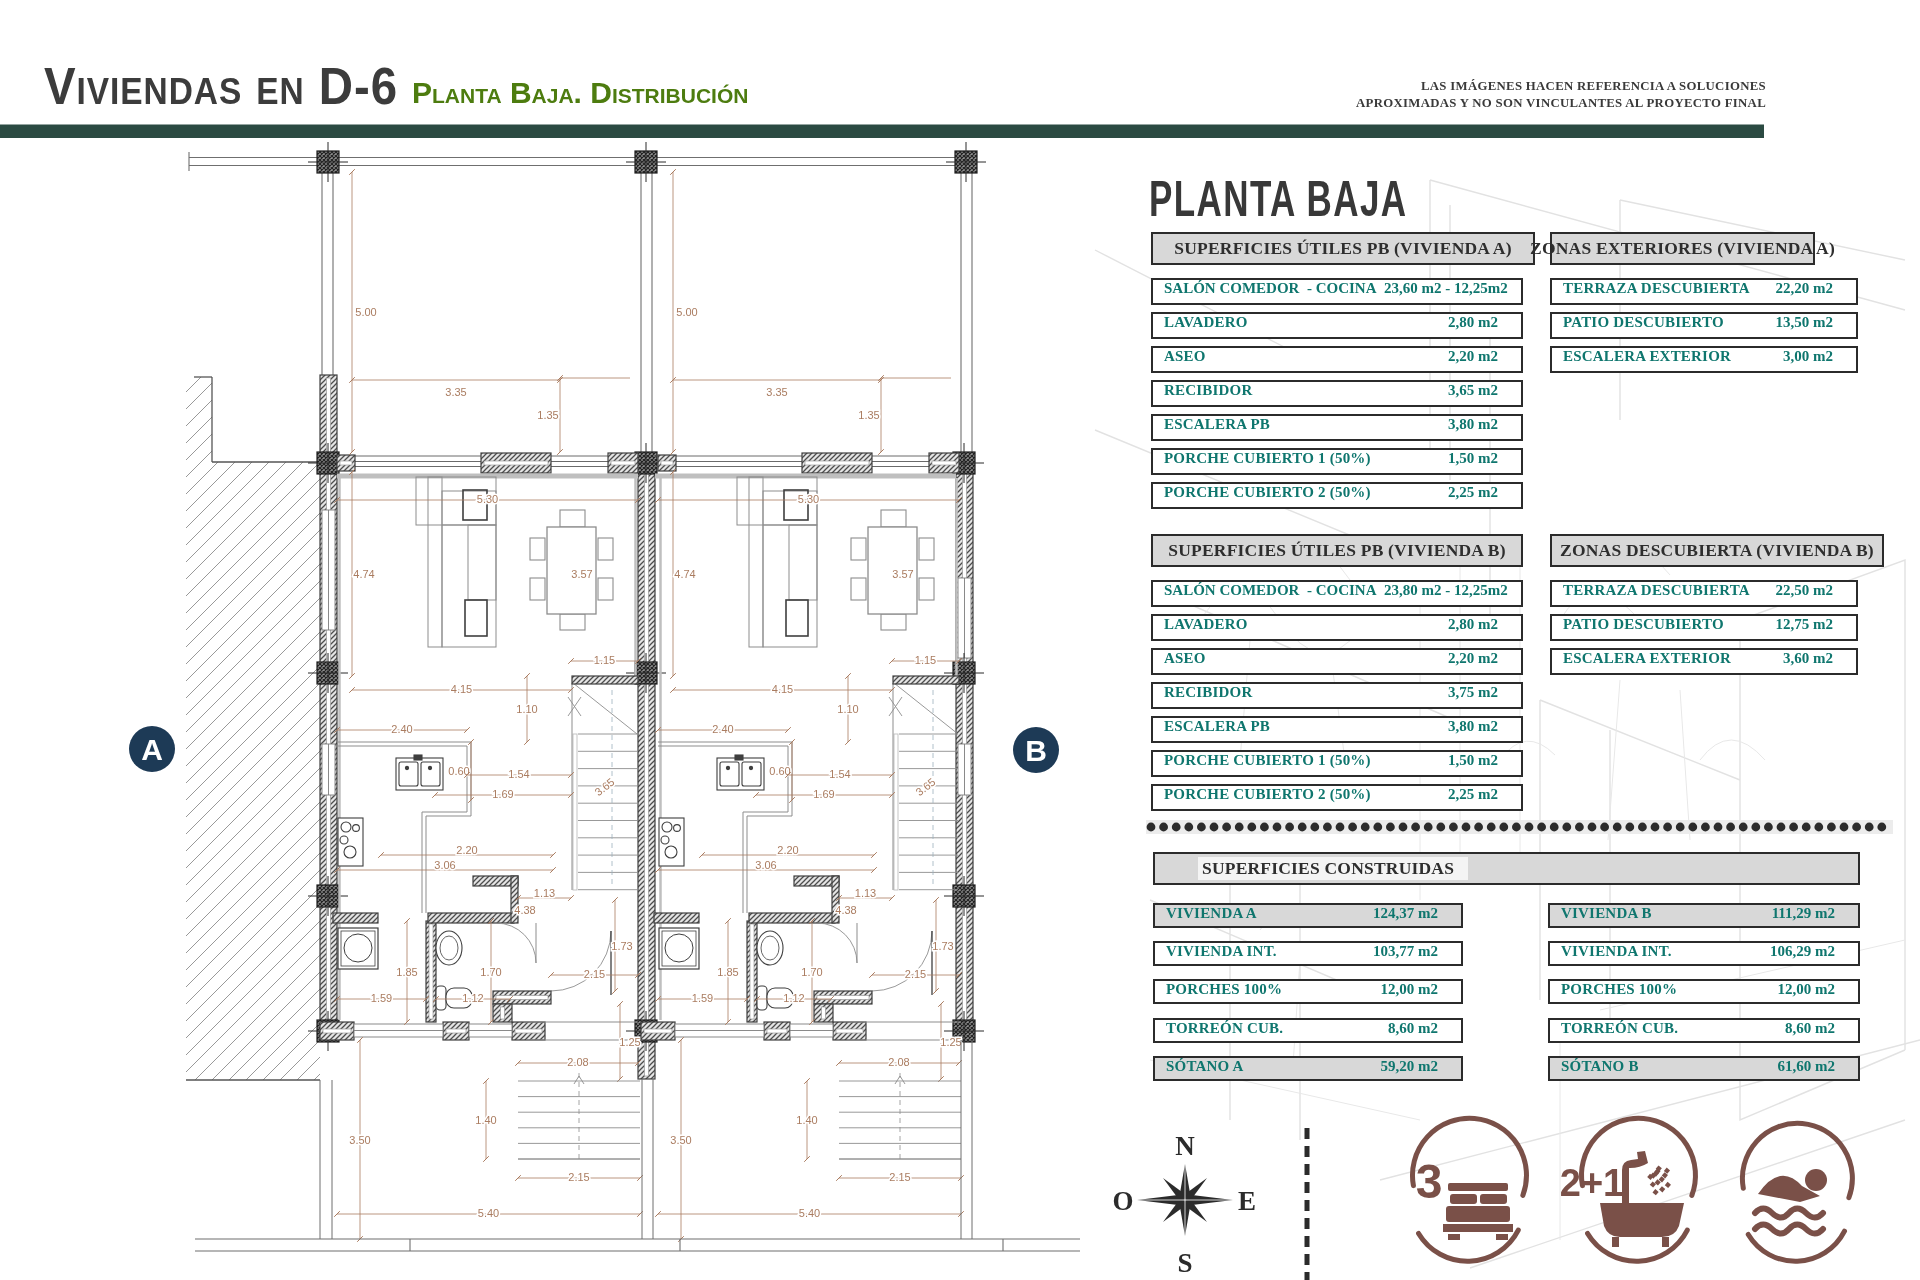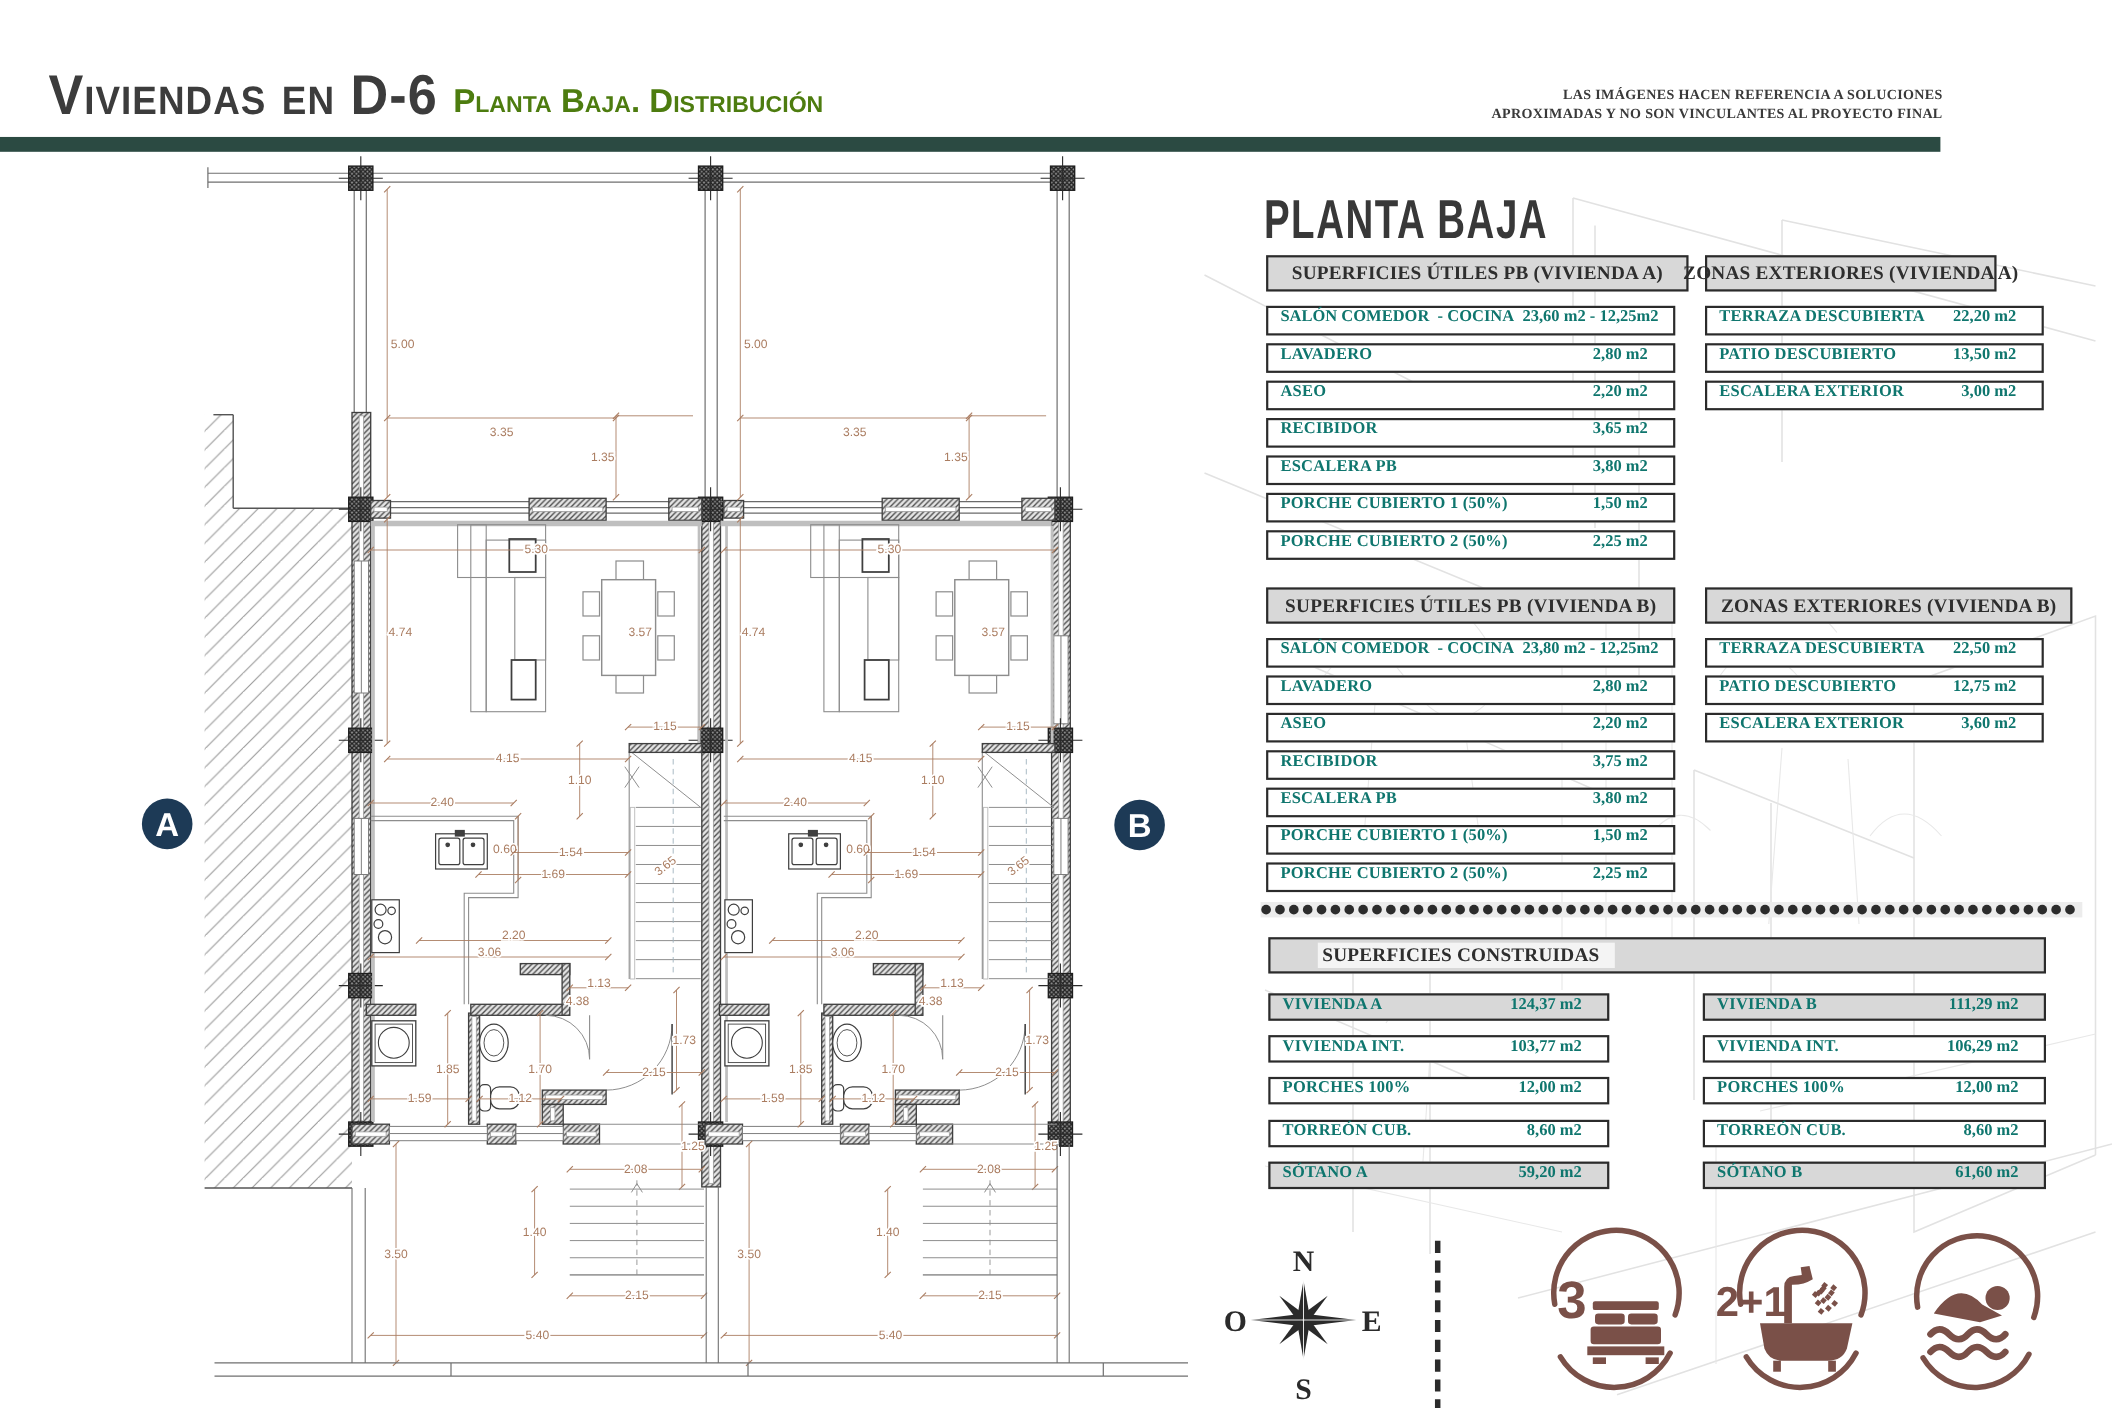--- a/index.html
+++ b/index.html
@@ -928,21 +928,21 @@
     </div>
 <div class="row" style="left:1151px;top:750px;width:372px;height:27px">
       <span class="lbl">PORCHE CUBIERTO 1 (50%)</span>
       <span class="val">1,50 m2</span>
     </div>
 <div class="row" style="left:1151px;top:784px;width:372px;height:27px">
       <span class="lbl">PORCHE CUBIERTO 2 (50%)</span>
       <span class="val">2,25 m2</span>
     </div>
 
-<div class="thead" style="left:1550px;top:534px;width:334px;height:33px">ZONAS EXTERIORES (VIVIENDA B)</div>
+<div class="thead" style="left:1550px;top:534px;width:334px;height:33px">ZONAS DESCUBIERTA (VIVIENDA B)</div>
 
 <div class="row" style="left:1550px;top:580px;width:308px;height:27px">
       <span class="lbl">TERRAZA DESCUBIERTA</span>
       <span class="val">22,50 m2</span>
     </div>
 <div class="row" style="left:1550px;top:614px;width:308px;height:27px">
       <span class="lbl">PATIO DESCUBIERTO</span>
       <span class="val">12,75 m2</span>
     </div>
 <div class="row" style="left:1550px;top:648px;width:308px;height:27px">

